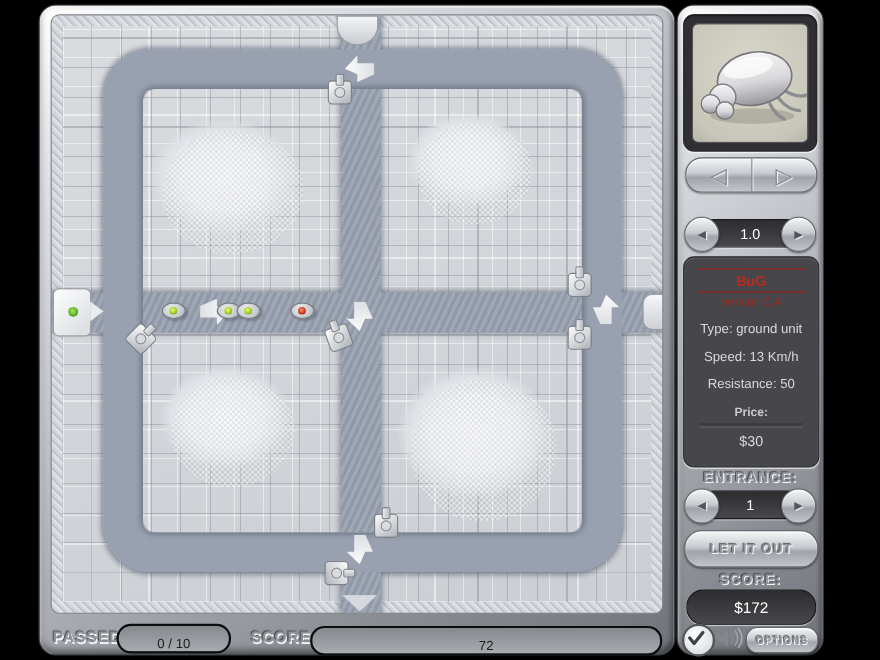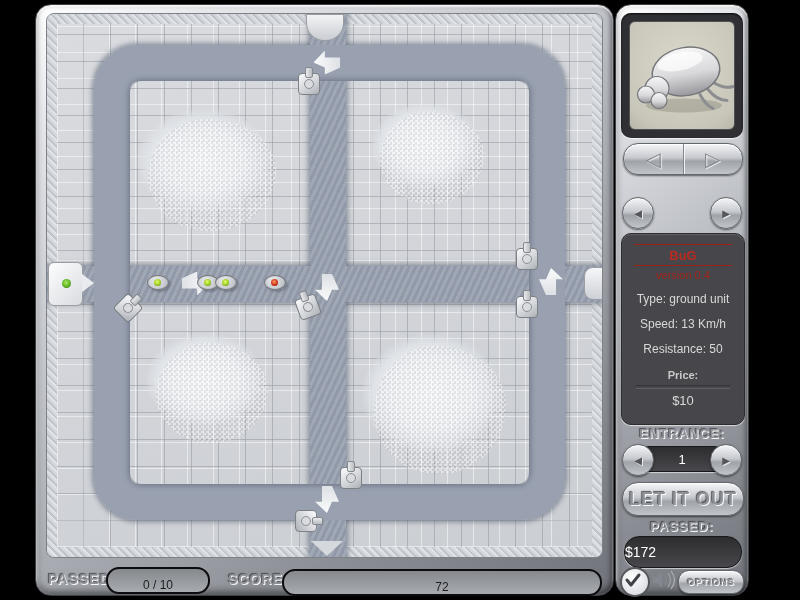--- a/index.html
+++ b/index.html
@@ -95,23 +95,23 @@
     border:1px solid #2c2c2f;box-shadow:0 1px 1px rgba(255,255,255,.65),inset 0 1px 1px rgba(255,255,255,.15);
     text-align:center;color:#d8d8d8;font-size:12px;}
   #info .redline{height:1px;background:#9c1f16;margin:0 12px;}
   #info .name{color:#b92a20;font-weight:bold;font-size:13px;margin:3px 11px 2px;}
   #info .ver{color:#a3251c;font-size:11px;margin:3px 0 0;}
   #info .line{margin-top:11px;}
   #info .price-l{margin-top:13px;font-size:11px;font-weight:bold;color:#c9c9c9;}
   #info .grayline{height:2px;margin:4px 14px 0;border-top:1px solid #333336;border-bottom:1px solid #606065;}
   #info .price-v{margin-top:4px;font-size:13px;}
   #letout{left:6px;top:477px;width:120px;height:32px;border-radius:16px;display:flex;
-    align-items:center;justify-content:center;font-size:18px;}
+    align-items:center;justify-content:center;font-size:12px;}
   #moneypill{left:8px;top:531px;width:116px;height:30px;border-radius:15px;display:flex;
-    align-items:center;font-size:14px;}
+    align-items:center;justify-content:center;font-size:14px;}
   #check{left:4px;top:562px;width:26px;height:26px;border-radius:50%;cursor:pointer;
     background:radial-gradient(circle at 40% 35%,#ffffff,#dfe1e5 70%,#b9bcc1);border:2px solid #54565a;}
   #speaker{left:36px;top:564px;width:24px;height:22px;cursor:pointer;}
   #options{left:62px;top:565px;width:64px;height:22px;border-radius:11px;display:flex;
     align-items:center;justify-content:center;font-size:9px;letter-spacing:1px;}
 </style>
 </head>
 <body>
 
 <div id="frame" class="abs metal">
@@ -218,50 +218,53 @@
       </svg>
     </div>
   </div>
 
   <div class="abs navpill metal-btn">
     <div class="half">◁</div>
     <div class="half">▷</div>
   </div>
 
   <div class="abs selector" style="top:191px">
+    <div class="sel-field darkfield">
+      <span>1.0</span>
+      </div>
     <div class="sel-btn metal-btn" style="left:0">◀</div>
     <div class="sel-btn metal-btn" style="right:0">▶</div>
   </div>
 
   <div id="info" class="abs">
     <div style="height:10px"></div>
     <div class="redline"></div>
     <div class="name">BuG</div>
     <div class="redline"></div>
     <div class="ver">version 0.4</div>
     <div class="line">Type: ground unit</div>
     <div class="line">Speed: 13 Km/h</div>
     <div class="line">Resistance: 50</div>
     <div class="price-l">Price:</div>
     <div class="grayline"></div>
-    <div class="price-v">$10</div>
+    <div class="price-v">$30</div>
   </div>
 
   <div class="abs plabel emboss" style="top:421px">ENTRANCE:</div>
   <div class="abs selector" style="top:438px">
     <div class="sel-field darkfield">
       <span>1</span>
       </div>
     <div class="sel-btn metal-btn" style="left:0">◀</div>
     <div class="sel-btn metal-btn" style="right:0">▶</div>
   </div>
 
   <div id="letout" class="abs metal-btn emboss">LET IT OUT</div>
 
-  <div class="abs plabel emboss" style="top:514px">PASSED:</div>
+  <div class="abs plabel emboss" style="top:514px">SCORE:</div>
   <div id="moneypill" class="abs darkfield">
     <span>$172</span>
     </div>
 
   <div id="check" class="abs">
     <svg width="22" height="22" viewBox="0 0 22 22">
       <path d="M5 11 l4 5 l8 -10" stroke="#3f4246" stroke-width="3" fill="none" stroke-linecap="round" stroke-linejoin="round"></path>
     </svg>
   </div>
   <div id="speaker" class="abs">

